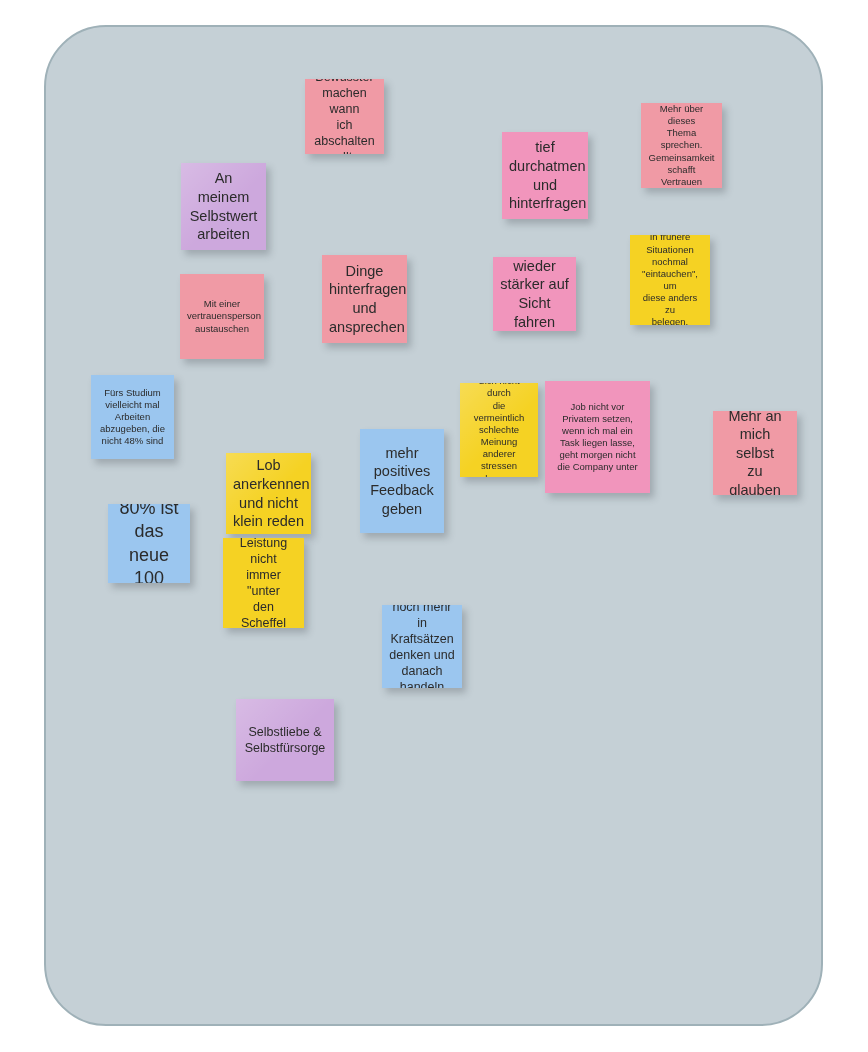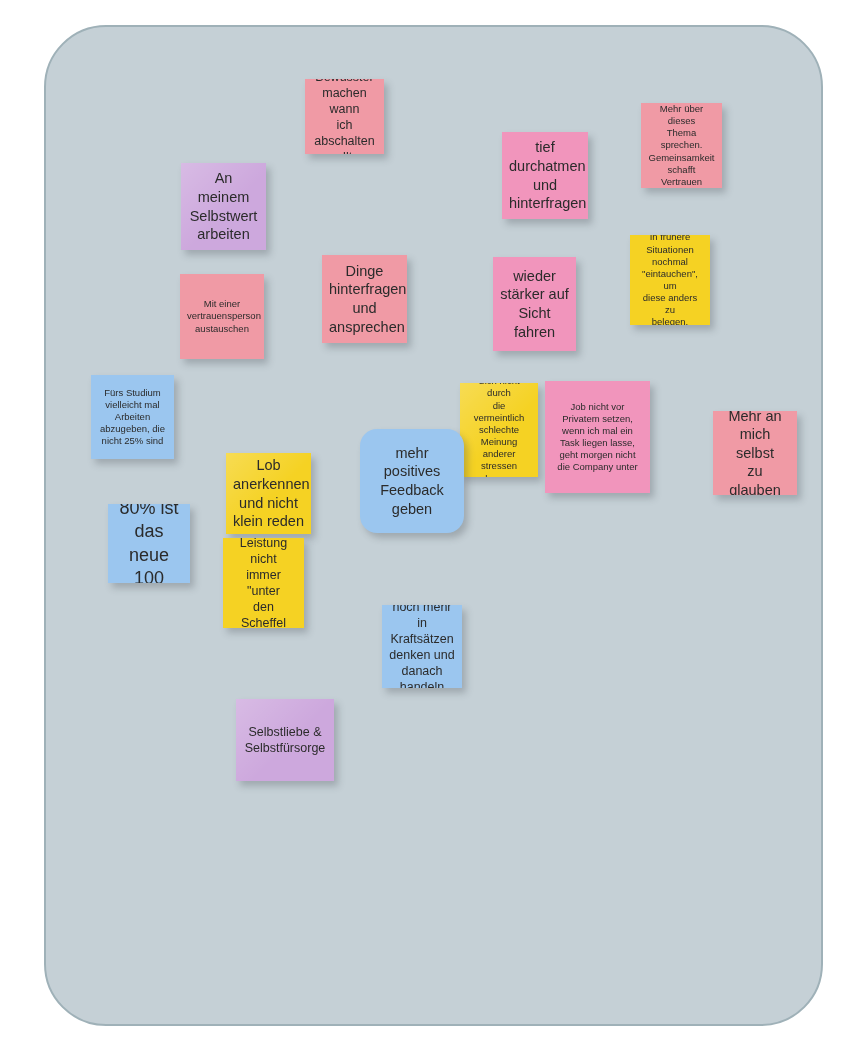--- a/index.html
+++ b/index.html
@@ -97,21 +97,21 @@
 schafft Vertrauen</span>
   </div>
 
   <div class="note c-salmon sz-lg" style="left:276px; top:196px; width:85px; height:88px;">
     <span class="txt">Dinge
 hinterfragen
 und
 ansprechen</span>
   </div>
 
-  <div class="note c-pink sz-lg" style="left:447px; top:198px; width:83px; height:94px;">
+  <div class="note c-pink sz-lg" style="left:447px; top:198px; width:83px; height:74px;">
     <span class="txt">wieder
 stärker auf
 Sicht
 fahren</span>
   </div>
 
   <div class="note c-yellow sz-sm" style="left:584px; top:208px; width:80px; height:90px;">
     <span class="txt">In frühere
 Situationen
 nochmal
@@ -124,21 +124,21 @@
     <span class="txt">Mit einer
 vertrauensperson
 austauschen</span>
   </div>
 
   <div class="note c-blue sz-sm" style="left:45px; top:348px; width:83px; height:84px;">
     <span class="txt">Fürs Studium
 vielleicht mal
 Arbeiten
 abzugeben, die
-nicht 25% sind</span>
+nicht 48% sind</span>
   </div>
 
   <div class="note c-yellow sz-sm sheen" style="left:414px; top:356px; width:78px; height:94px;">
     <span class="txt">Sich nicht durch
 die vermeintlich
 schlechte
 Meinung anderer
 stressen lassen</span>
   </div>
 
@@ -157,21 +157,21 @@
 zu glauben</span>
   </div>
 
   <div class="note c-yellow sz-lg sheen" style="left:180px; top:394px; width:85px; height:81px;">
     <span class="txt">Lob
 anerkennen
 und nicht
 klein reden</span>
   </div>
 
-  <div class="note c-blue sz-lg" style="left:314px; top:370px; width:104px; height:104px;border-radius:17px;">
+  <div class="note c-blue sz-lg" style="left:314px; top:370px; width:84px; height:104px;">
     <span class="txt">mehr
 positives
 Feedback
 geben</span>
   </div>
 
   <div class="note c-blue sz-xl" style="left:62px; top:477px; width:82px; height:79px;">
     <span class="txt">80% ist
 das neue
 100</span>

